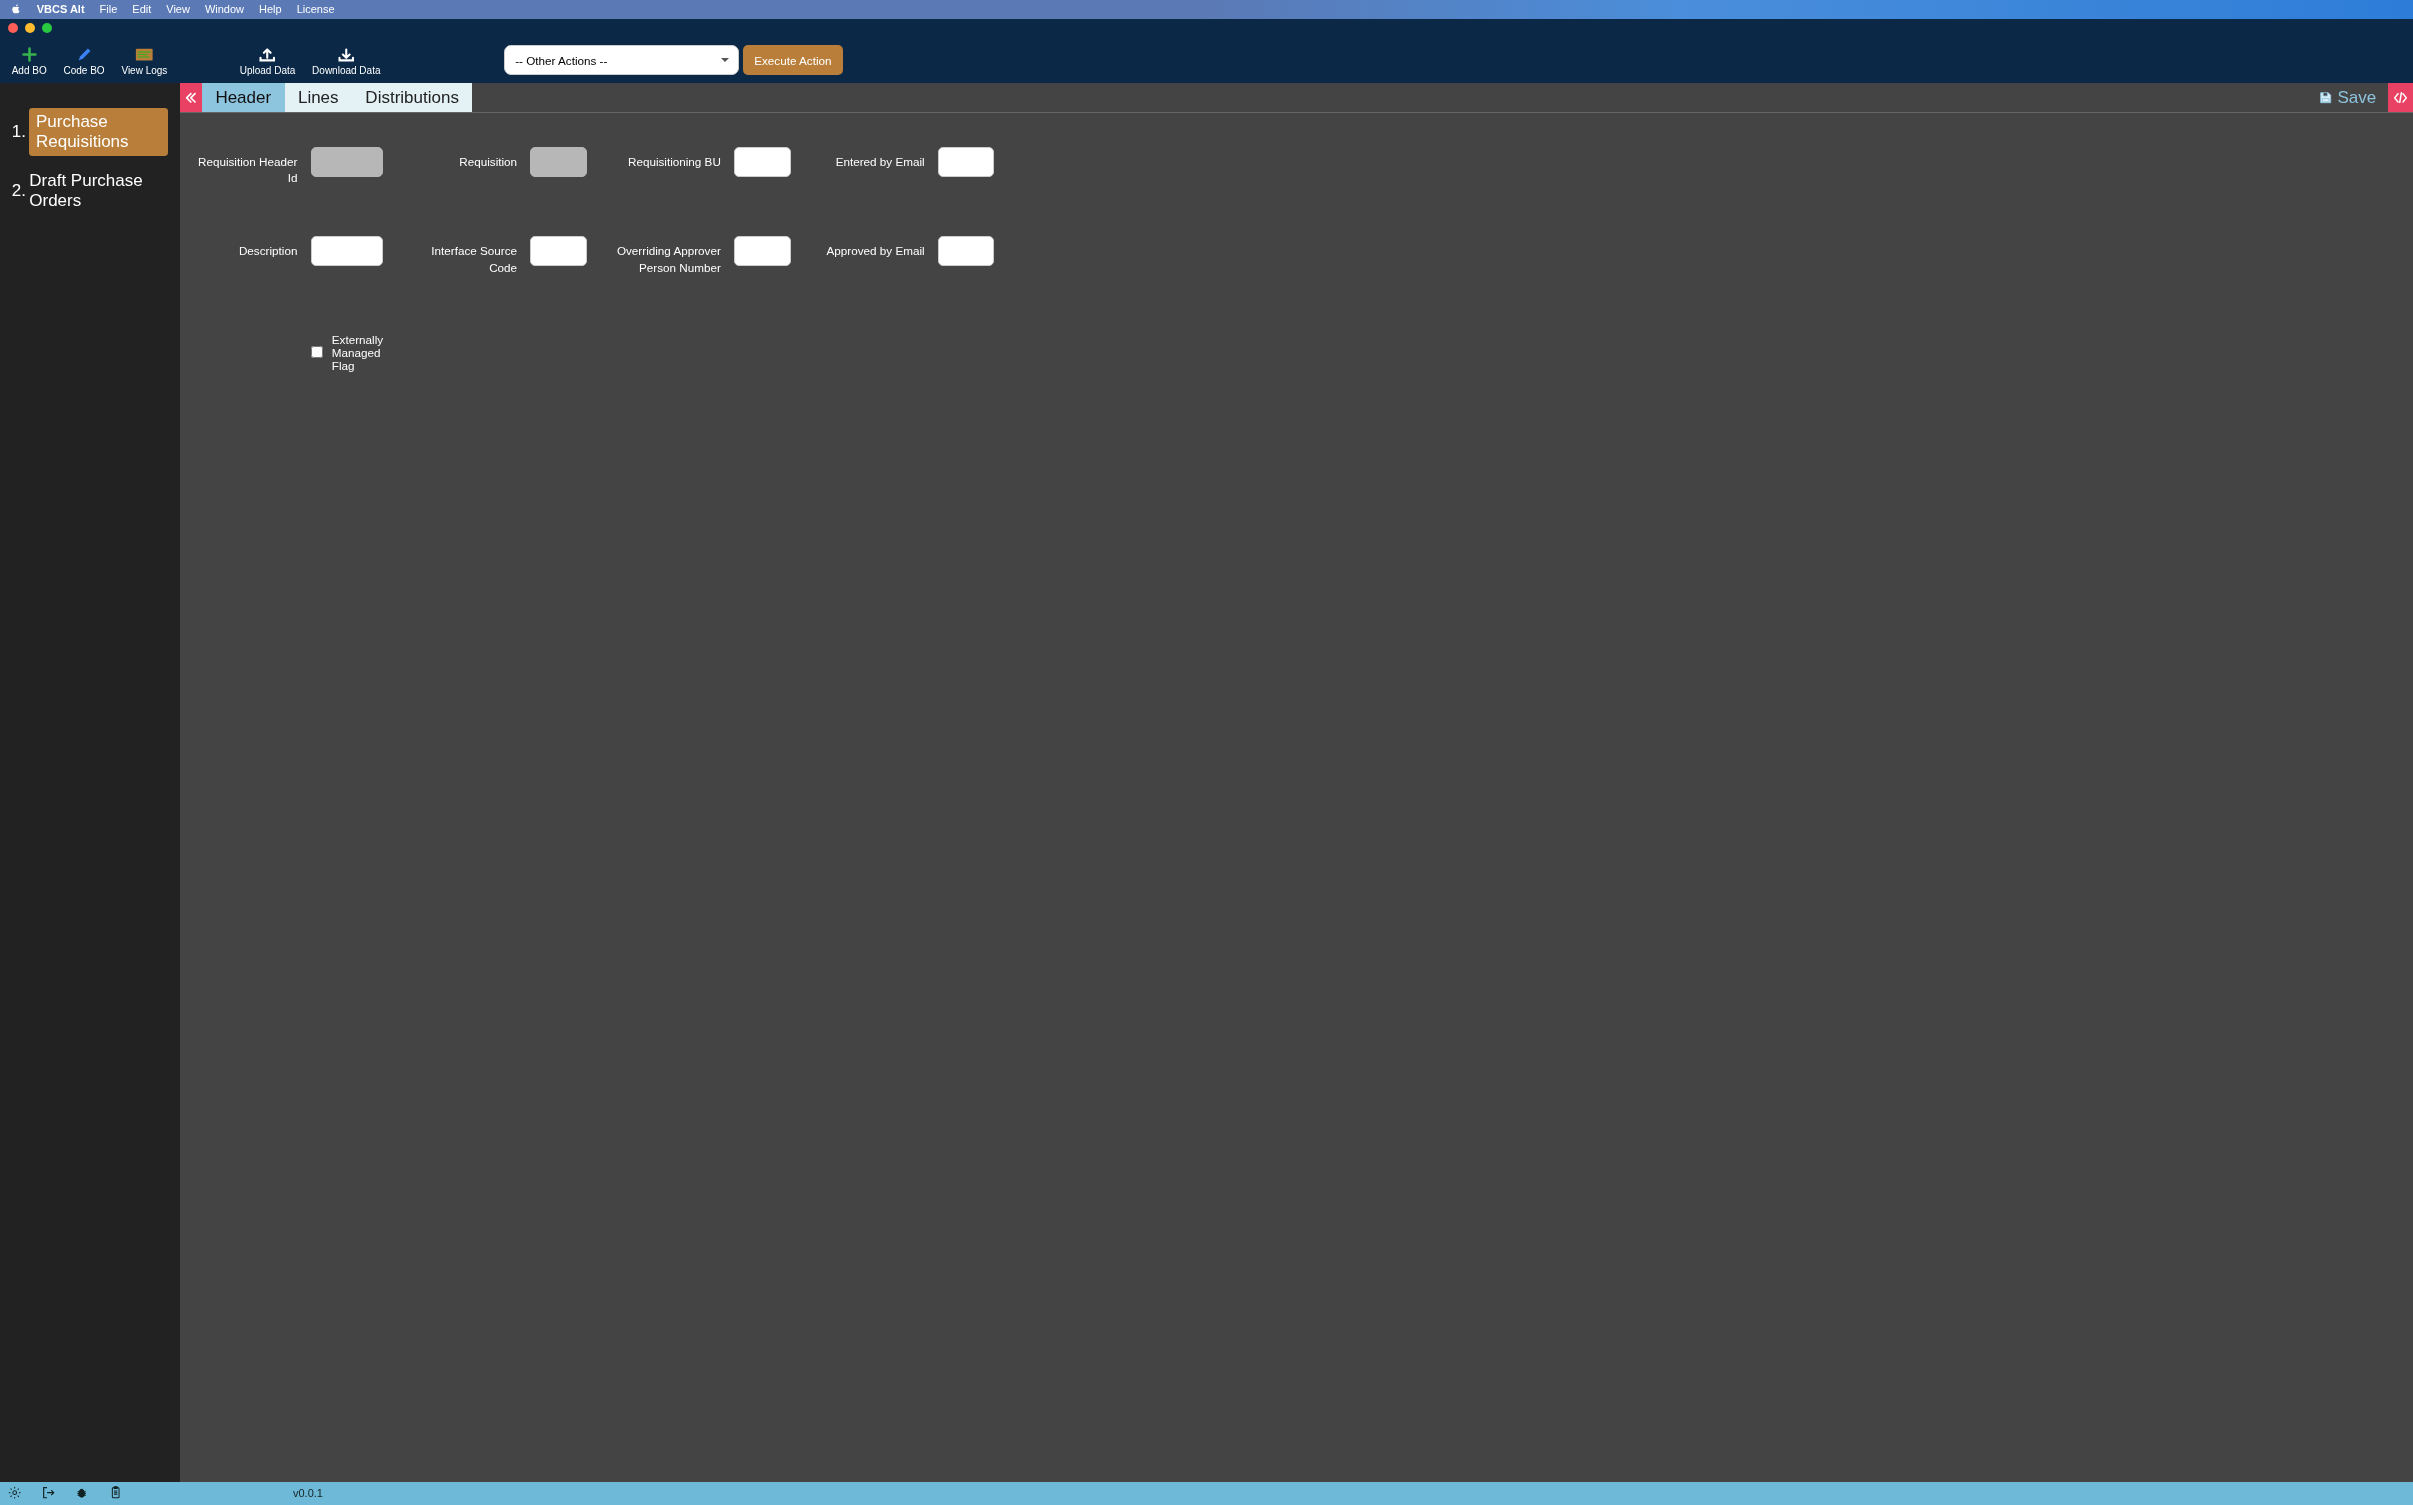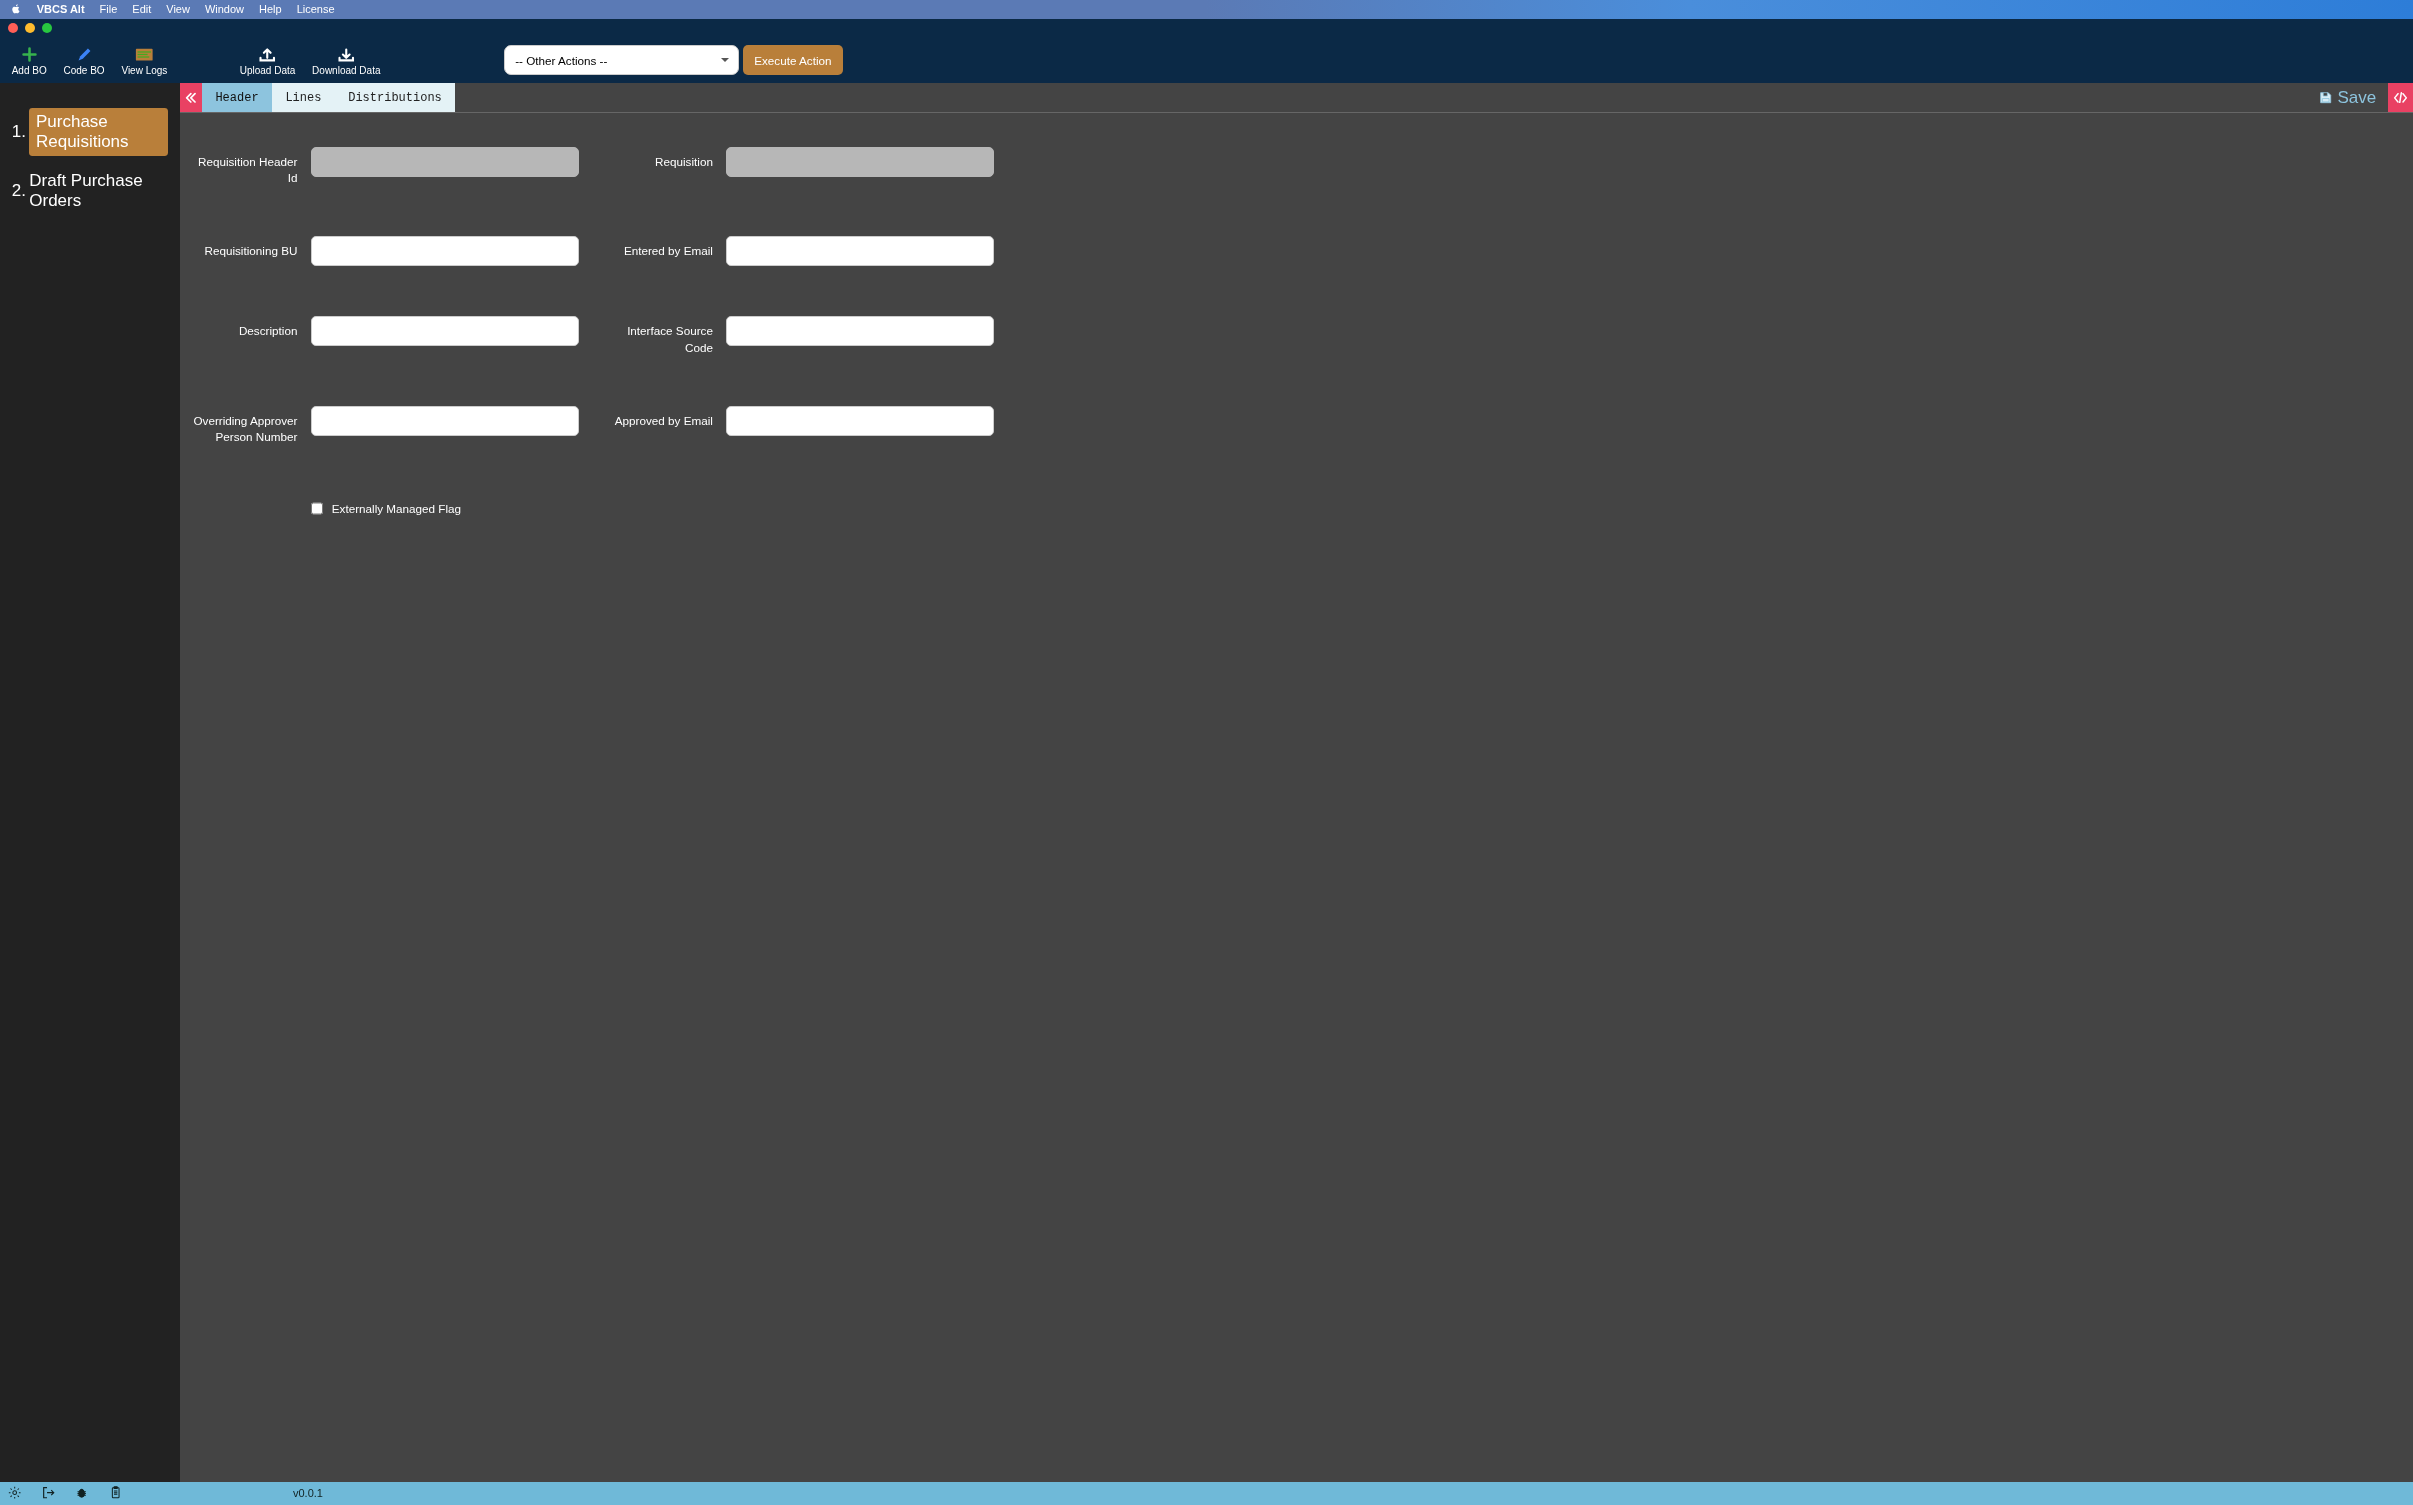--- a/index.html
+++ b/index.html
@@ -154,24 +154,23 @@
       align-items: center;
       justify-content: center;
       font-size: 11.7px;
       cursor: pointer;
     }
     .tabs { display: flex; }
     .tab {
       padding: 0 13.4px;
       display: flex;
       align-items: center;
-      font-size: 12px;
+      font-size: 17px;
       color: #222;
       cursor: pointer;
-      font-family: Liberation Mono, monospace;
     }
     .tab.active { background: #8dc4de; color: #111; }
     .tab.inactive { background: #e4f2f6; }
     .tab-right {
       margin-left: auto;
       display: flex;
       align-items: center;
       gap: 3.4px;
       color: #8dc4de;
     }
@@ -192,21 +191,21 @@
       flex: 1;
       overflow-y: scroll;
       padding: 34px 23.5px 34px 8.4px;
     }
     .form-scroll::-webkit-scrollbar { width: 13.4px; }
     .form-scroll::-webkit-scrollbar-track { background: #3a3a3a; }
     .form-scroll::-webkit-scrollbar-thumb { background: #bbb; border-radius: 6.7px; }
     
     .form-grid {
       display: grid;
-      grid-template-columns: 1fr 1fr;
+      grid-template-columns: 1fr 1fr 1fr 1fr;
       column-gap: 25px;
       row-gap: 50px;
       max-width: 806px;
     }
     .field {
       display: grid;
       grid-template-columns: 109px 1fr;
       gap: 13.4px;
       align-items: flex-start;
     }

